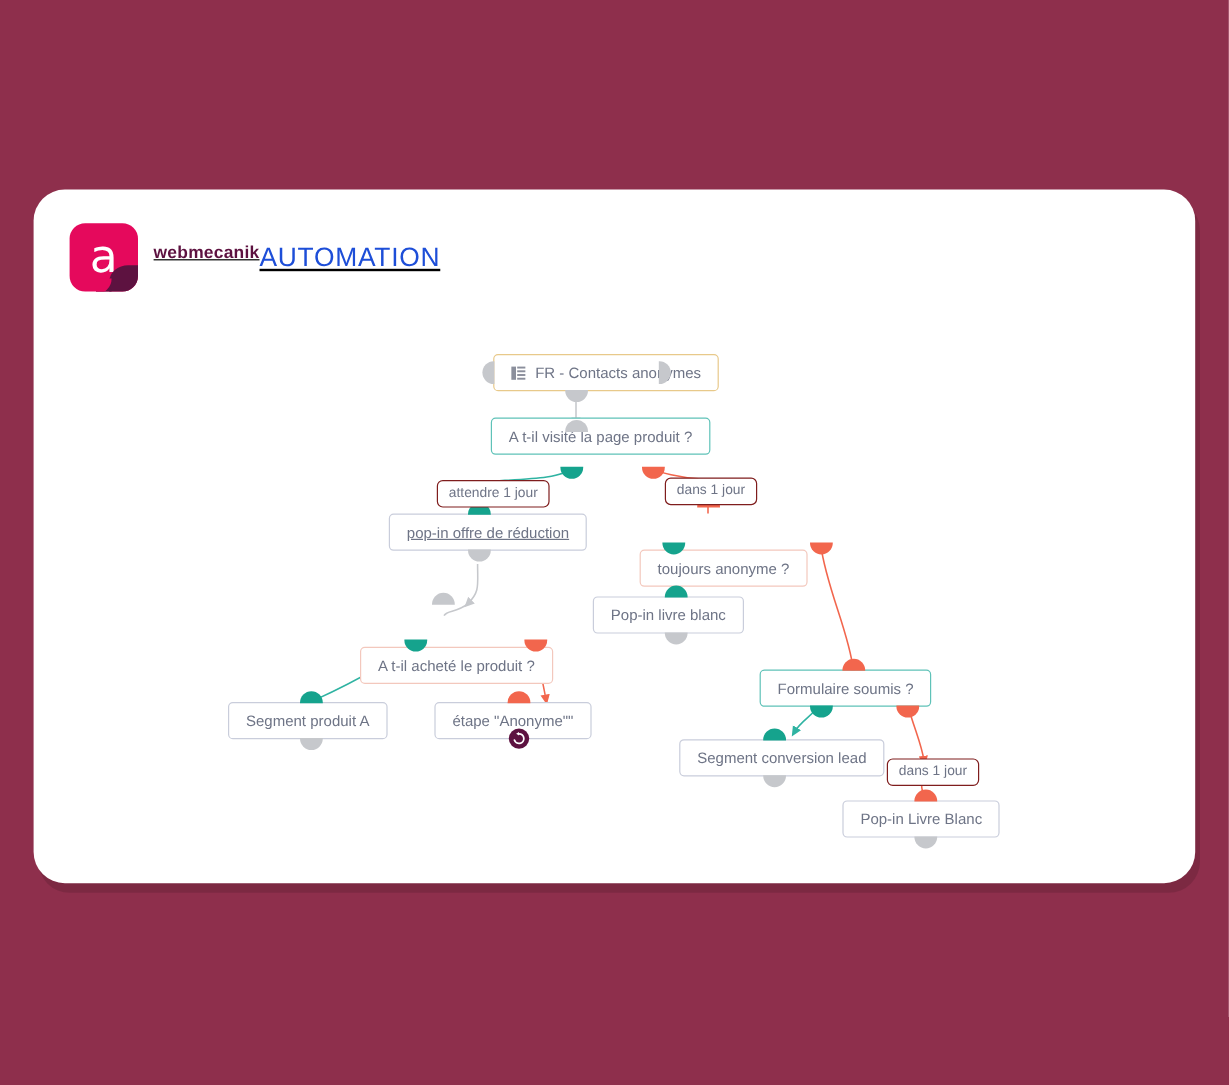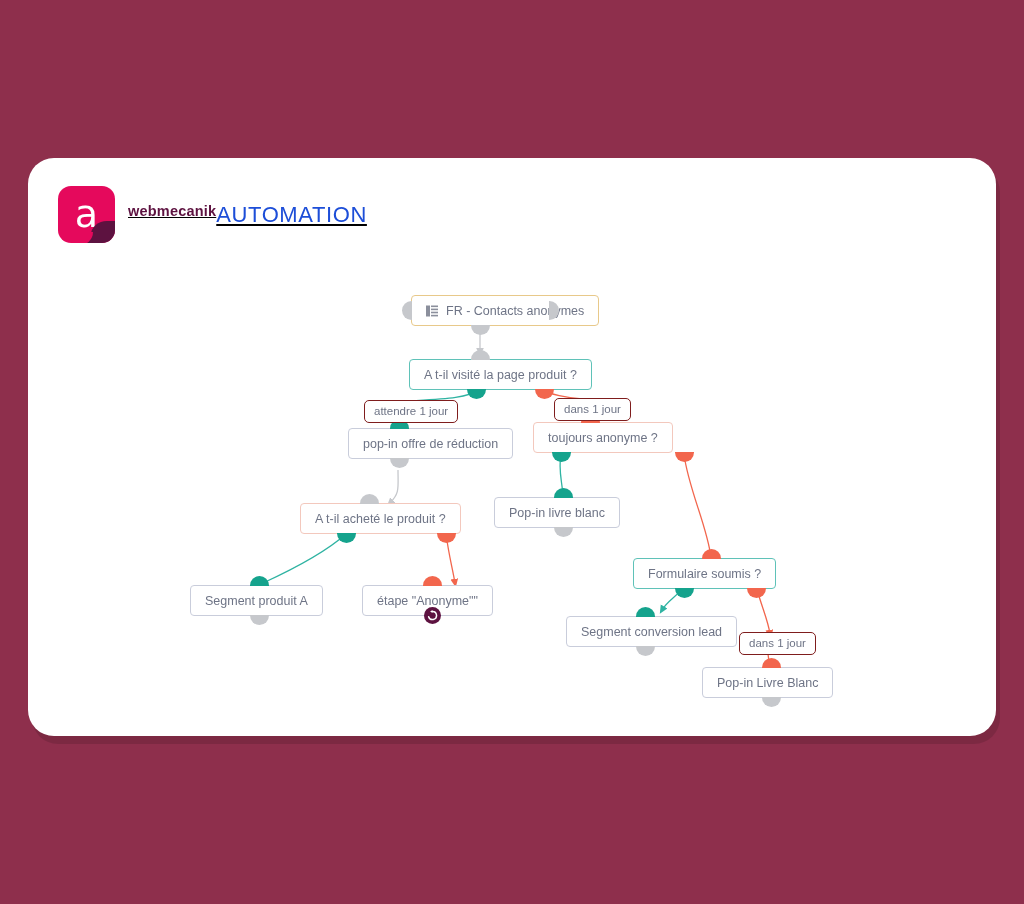--- a/index.html
+++ b/index.html
@@ -109,21 +109,21 @@
     display: flex;
     align-items: center;
     padding: 0 14px;
     font-size: 12.5px;
     color: #6e7486;
     white-space: nowrap;
     z-index: 3;
   }
   .node.source   { border-color: #e8c98a; background:#fff; }
   .node.decision-teal { border-color: #5fc2b8; }
-  .node.decision-pink { border-color: #f3c8bd; }
+  .node.decision-pink { border-color: #f3c8bd; margin-top: 36px; }
 
   .node .list-icon {
     display: inline-block;
     width: 12px; height: 12px;
     margin-right: 8px;
     flex: none;
     position: relative;
     color: #8b8f9c;
   }
   .node .list-icon svg { display: block; }
@@ -243,32 +243,32 @@
             <rect x="5" y="6.7" width="7" height="1.6" fill="#8b8f9c"></rect>
             <rect x="5" y="9.8" width="7" height="1.6" fill="#8b8f9c"></rect>
           </svg>
         </span>
         <span>FR - Contacts anonymes</span>
       </div>
       <div class="nub side-l gray" style="left:374px; top:143px;"></div>
       <div class="nub side-r gray" style="left:521px; top:143px;"></div>
       <div class="nub bottom gray" style="left:443px; top:167px;"></div>
 
-      <div class="node decision-teal" style="left:381px; top:201px; height:31px;">
+      <div class="node decision-teal" style="left:381px; top:190px; height:31px;">
         <span>A t-il visité la page produit ?</span>
       </div>
       <div class="nub top gray" style="left:443px; top:192px;"></div>
       <div class="nub bottom teal" style="left:439px; top:231px;"></div>
       <div class="nub bottom red" style="left:507px; top:231px;"></div>
 
       <div class="pill" style="left:336px; top:242px;">
         <span>attendre 1 jour</span>
       </div>
 
-      <div class="node" style="left:320px; top:270px; height:31px;">
+      <div class="node" style="left:296px; top:270px; height:31px;text-decoration:underline;">
         <span>pop-in offre de réduction</span>
       </div>
       <div class="nub top teal" style="left:362px; top:261px;"></div>
       <div class="nub bottom gray" style="left:362px; top:300px;"></div>
 
       <div class="pill" style="left:526px; top:240px;">
         <span>dans 1 jour</span>
       </div>
 
       <div class="node decision-pink" style="left:505px; top:264px; height:31px;">

